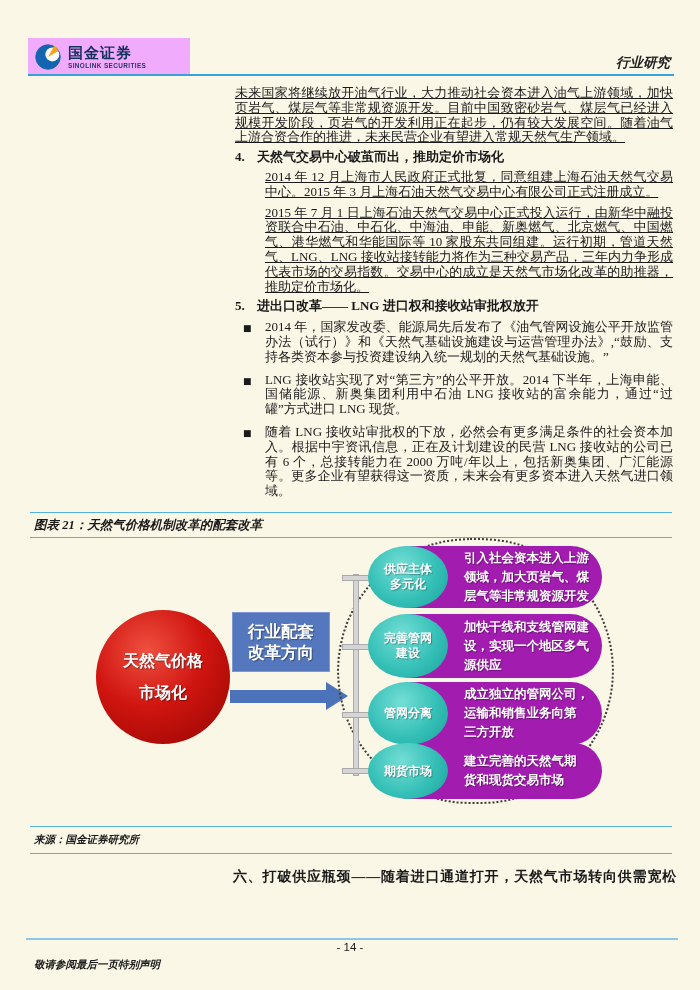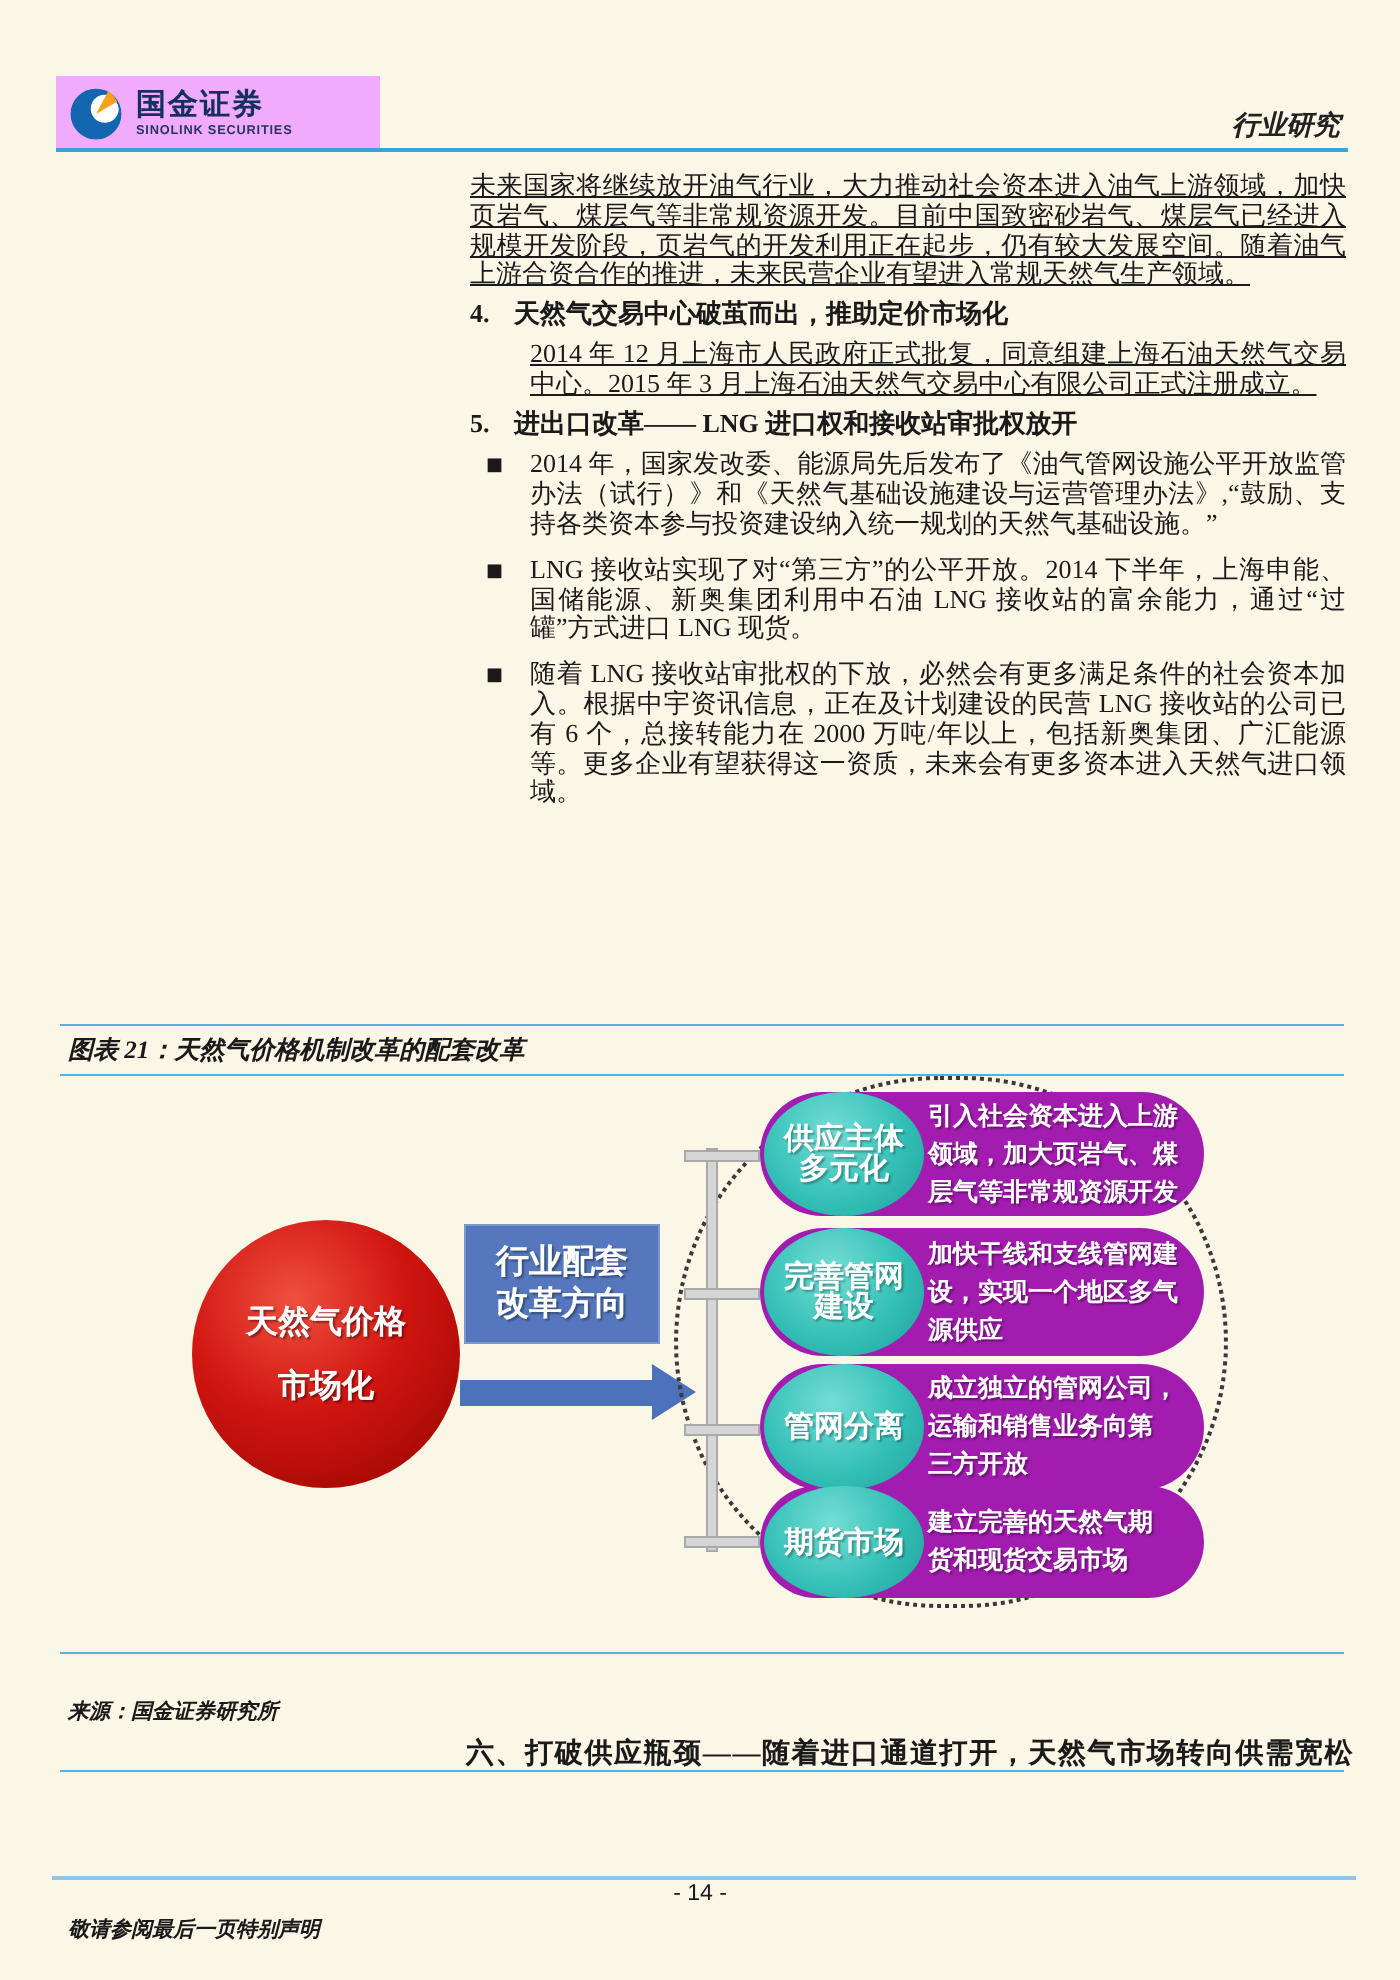--- a/index.html
+++ b/index.html
@@ -51,28 +51,28 @@
     border:2px dotted #3a3a3a; border-radius:138px; box-sizing:border-box;}
   .conn-v{position:absolute; left:323px; top:36px; width:4px; height:200px; background:#d5d5d5; border:1px solid #a9a9a9;}
   .conn-stub{position:absolute; left:312px; width:36px; height:4px; background:#d5d5d5; border:1px solid #a9a9a9;}
   .stub1{top:37px;} .stub2{top:106px;} .stub3{top:174px;} .stub4{top:230px;}
 
   .stadium{position:absolute; left:350px; width:222px; background:#a21caf; border-radius:34px;
     display:flex; align-items:center; box-sizing:border-box; padding-left:84px; padding-right:8px;
     color:#fff; font-weight:bold; font-size:12.5px; line-height:19px; white-space:pre-line; z-index:1;
     text-shadow:1px 1px 1px rgba(0,0,0,.35);}
   .row1{top:8px; height:62px;} .row2{top:76px; height:64px;} .row3{top:144px; height:63px;} .row4{top:205px; height:56px;}
-  .bubble{position:absolute; left:352px; width:80px; border-radius:50%;
+  .bubble{position:absolute; left:338px; width:80px; border-radius:50%;
     background:radial-gradient(circle at 42% 32%, #74ded5 0%, #35c0b7 55%, #1ba29a 100%);
     display:flex; align-items:center; justify-content:center; text-align:center;
-    color:#fff; font-weight:bold; font-size:15px; line-height:15px; white-space:pre-line; z-index:2;
+    color:#fff; font-weight:bold; font-size:12px; line-height:15px; white-space:pre-line; z-index:2;
     text-shadow:1px 1px 1px rgba(0,0,0,.3);}
 
   .fig-source{border-top:1px solid #55b2e0; border-bottom:1px solid #55b2e0; margin-top:16px;
-    padding:22px 4px; font-size:10.5px; font-weight:bold; font-style:italic;}
+    padding:6px 4px; font-size:10.5px; font-weight:bold; font-style:italic;}
 
   .sec6{position:absolute; left:233px; top:868px; width:445px; font-size:14px; font-weight:bold; letter-spacing:.8px;}
 
   
   .ftr-rule{position:absolute; left:26px; right:22px; top:938px; height:2px; background:#8cc7ea;}
   .page-num{position:absolute; left:0; top:941px; width:100%; text-align:center;
     font-family:"Liberation Sans",sans-serif; font-weight:normal; font-size:11.5px;}
   .disclaimer{position:absolute; left:34px; top:958px; font-size:10.5px; font-weight:bold; font-style:italic;}
 </style>
 </head>
@@ -96,20 +96,21 @@
   <div class="hdr-rule"></div>
 
   <div class="main">
     <p class="para">未来国家将继续放开油气行业，大力推动社会资本进入油气上游领域，加快页岩气、煤层气等非常规资源开发。目前中国致密砂岩气、煤层气已经进入规模开发阶段，页岩气的开发利用正在起步，仍有较大发展空间。随着油气上游合资合作的推进，未来民营企业有望进入常规天然气生产领域。</p>
 
     <div class="h-num">
       <span class="num">4.</span>
       <span>天然气交易中心破茧而出，推助定价市场化</span>
     </div>
     <p class="para indent">2014 年 12 月上海市人民政府正式批复，同意组建上海石油天然气交易中心。2015 年 3 月上海石油天然气交易中心有限公司正式注册成立。</p>
+    <p class="para indent p4b">2015 年 7 月 1 日上海石油天然气交易中心正式投入运行，由新华中融投资联合中石油、中石化、中海油、申能、新奥燃气、北京燃气、中国燃气、港华燃气和华能国际等 10 家股东共同组建。运行初期，管道天然气、LNG、LNG 接收站接转能力将作为三种交易产品，三年内力争形成代表市场的交易指数。交易中心的成立是天然气市场化改革的助推器，推助定价市场化。</p>
 
     <div class="h-num">
       <span class="num">5.</span>
       <span>进出口改革—— LNG 进口权和接收站审批权放开</span>
     </div>
     <div class="bullet">
       <span class="marker">■</span>
       <span>2014 年，国家发改委、能源局先后发布了《油气管网设施公平开放监管办法（试行）》和《天然气基础设施建设与运营管理办法》,“鼓励、支持各类资本参与投资建设纳入统一规划的天然气基础设施。”</span>
     </div>
     <div class="bullet b23">

